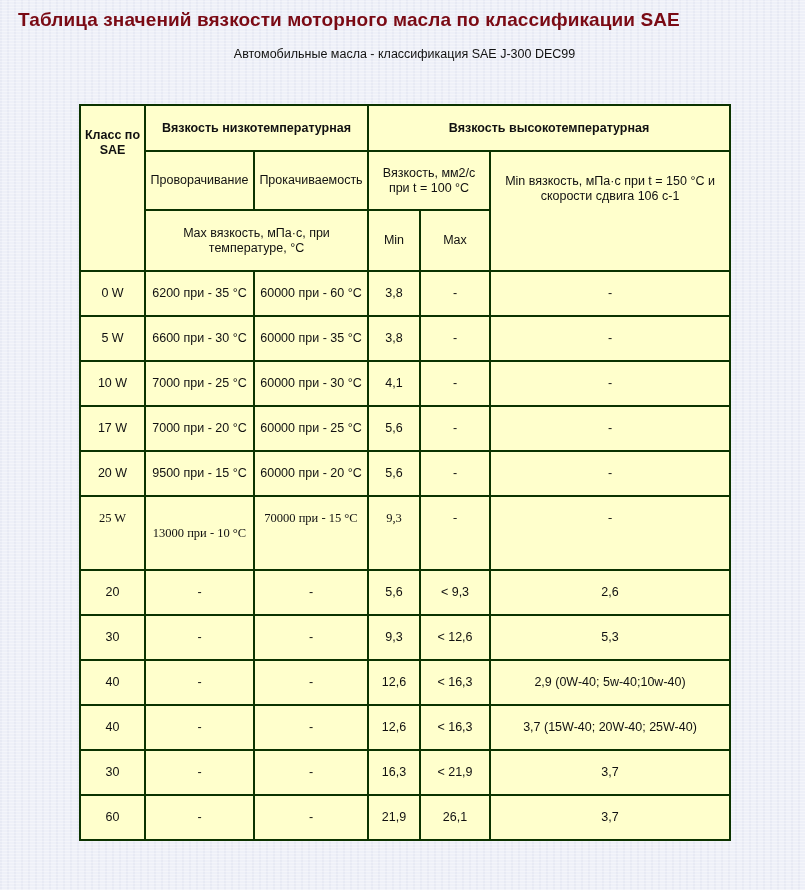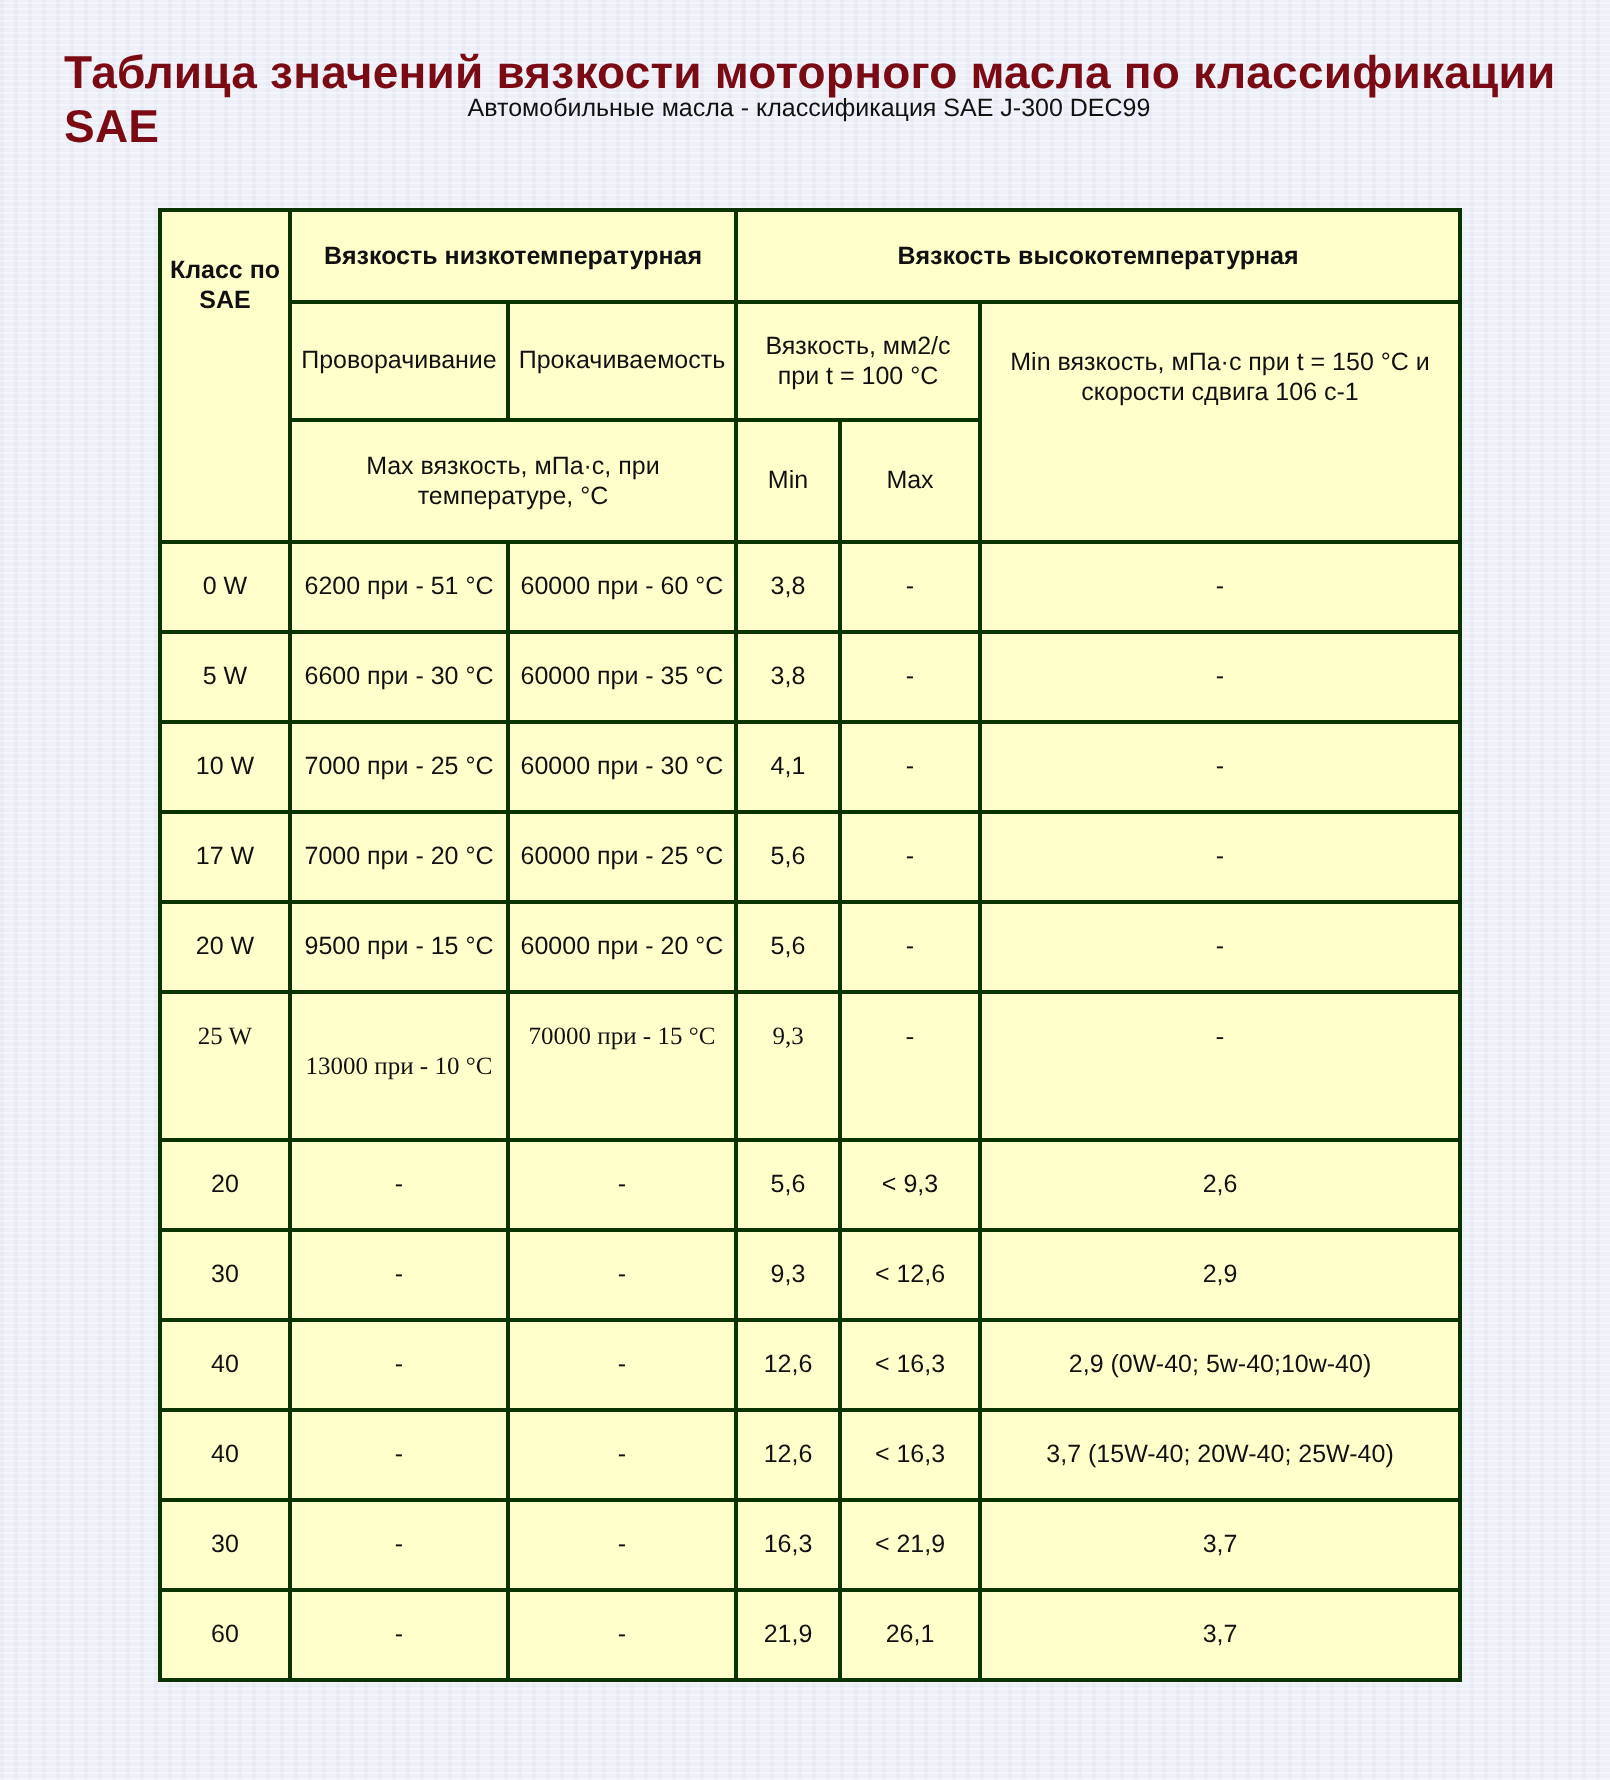--- a/index.html
+++ b/index.html
@@ -14,22 +14,22 @@
     background-image:
       repeating-linear-gradient(0deg, rgba(255,255,255,0.35) 0px, rgba(255,255,255,0.35) 1px, transparent 1px, transparent 3px),
       repeating-linear-gradient(90deg, rgba(200,205,225,0.18) 0px, rgba(200,205,225,0.18) 2px, transparent 2px, transparent 7px);
     font-family: "Liberation Sans", sans-serif;
     position: relative;
   }
   .page-title {
     position: absolute;
     left: 18px;
     top: 9px;
-    margin: 14px;
-    font-size: 23px;
+    margin: 0;
+    font-size: 19px;
     font-weight: bold;
     color: #7a0a14;
     letter-spacing: 0.1px;
   }
   .subtitle {
     position: absolute;
     left: 0;
     width: 805px;
     top: 47px;
     text-align: center;
@@ -91,21 +91,21 @@
       <td colspan="2">Вязкость, мм2/с при t = 100 °C</td>
       <td rowspan="2" class="top">Min вязкость, мПа·с при t = 150 °C и скорости сдвига 106 с-1</td>
     </tr>
     <tr class="h3">
       <td colspan="2">Max вязкость, мПа·с, при температуре, °C</td>
       <td>Min</td>
       <td>Max</td>
     </tr>
   <tr class="r">
         <td>0 W</td>
-        <td>6200 при - 51 °C</td>
+        <td>6200 при - 35 °C</td>
         <td>60000 при - 60 °C</td>
         <td>3,8</td>
         <td>-</td>
         <td>-</td>
       </tr>
       <tr class="r">
         <td>5 W</td>
         <td>6600 при - 30 °C</td>
         <td>60000 при - 35 °C</td>
         <td>3,8</td>
@@ -151,21 +151,21 @@
         <td>5,6</td>
         <td>&lt; 9,3</td>
         <td>2,6</td>
       </tr>
       <tr class="r">
         <td>30</td>
         <td>-</td>
         <td>-</td>
         <td>9,3</td>
         <td>&lt; 12,6</td>
-        <td>2,9</td>
+        <td>5,3</td>
       </tr>
       <tr class="r">
         <td>40</td>
         <td>-</td>
         <td>-</td>
         <td>12,6</td>
         <td>&lt; 16,3</td>
         <td>2,9 (0W-40; 5w-40;10w-40)</td>
       </tr>
       <tr class="r">

